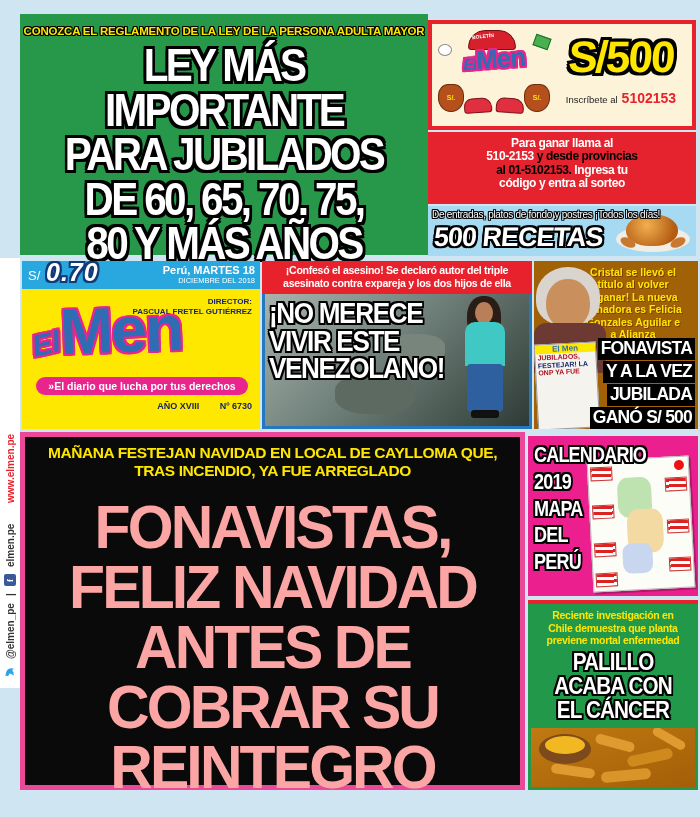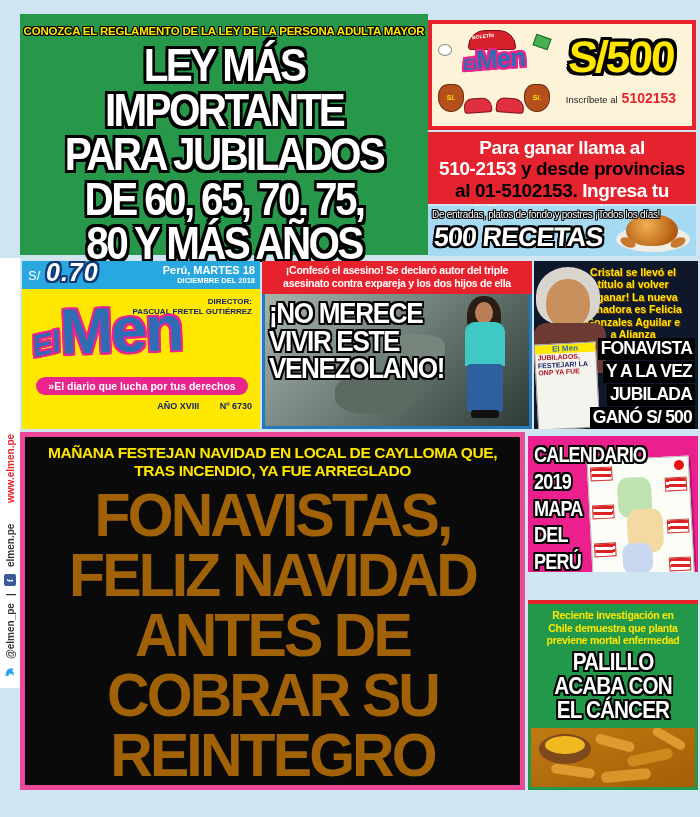--- a/index.html
+++ b/index.html
@@ -33,21 +33,21 @@
   .shoe{width:26px;height:13px;background:#e03040;border-radius:8px 10px 3px 3px;border:1.5px solid #7a1016;}
   .shoe1{left:26px;top:70px;transform:rotate(-4deg);}
   .shoe2{left:58px;top:70px;transform:rotate(4deg);}
   .cash{left:96px;top:8px;width:14px;height:10px;background:#49b04f;border:1px solid #1d6b2a;transform:rotate(20deg);}
   .glove{left:0px;top:16px;width:12px;height:10px;background:#fff;border:1px solid #888;border-radius:50%;}
   .prize{left:116px;top:8px;width:146px;text-align:center;font-size:44px;font-weight:bold;color:#ffe600;letter-spacing:-2px;transform:skewX(-4deg);}
   .inscribete{left:116px;top:66px;width:146px;text-align:center;font-size:9.5px;color:#222;}
   .inscribete .phone{color:#e8222d;font-weight:bold;font-size:14px;margin-left:4px;}
 
   
-  .call-box{left:428px;top:132px;width:268px;height:72px;background:#e4232e;color:#fff;text-align:center;font-weight:bold;font-size:19px;line-height:1.12;padding-top:5px;box-sizing:border-box;letter-spacing:-0.4px;}
+  .call-box{left:428px;top:132px;width:268px;height:72px;background:#e4232e;color:#fff;text-align:center;font-weight:bold;font-size:12px;line-height:1.12;padding-top:5px;box-sizing:border-box;letter-spacing:-0.4px;}
   .call-box .yl{color:#000000;}
 
   
   .rec-box{left:428px;top:206px;width:268px;height:50px;background:#a6daf3;overflow:hidden;}
   .rec-kicker{left:4px;top:3px;width:260px;font-size:10px;font-weight:normal;color:#fff;letter-spacing:-0.3px;}
   .rec-title{left:6px;top:16px;font-size:27px;font-weight:bold;color:#fff;letter-spacing:-1px;transform:skewX(-5deg);}
   .turkey-plate{left:188px;top:20px;width:74px;height:26px;background:#f2ede4;border-radius:50%;}
   .turkey-body{left:198px;top:8px;width:52px;height:32px;background:radial-gradient(circle at 40% 35%,#f2b050,#b35c12 75%);border-radius:50% 50% 45% 45%;}
   .drum{width:16px;height:9px;background:#c87830;border-radius:50%;}
   .drum1{left:192px;top:32px;transform:rotate(25deg);}
@@ -59,21 +59,21 @@
   .vstrip .web{color:#e8222d;margin-top:14px;}
   .fb-icon{display:inline-block;width:12px;height:12px;background:#3b5998;color:#fff;border-radius:2px;text-align:center;font-size:9px;line-height:12px;font-family:"Liberation Serif",serif;font-weight:bold;}
 
   
   .mast{left:22px;top:261px;width:238px;height:168px;background:#ffe800;}
   .price-bar{left:0;top:0;width:238px;height:28px;background:#29a8e0;}
   .cur{left:6px;top:7px;color:#fff;font-size:13px;}
   .price{left:24px;top:-3px;color:#fff;font-size:25px;font-weight:bold;letter-spacing:1px;}
   .dates{right:5px;top:3px;text-align:right;color:#fff;}
   .date1{font-size:11px;font-weight:bold;}
-  .date2{font-size:7.5px;font-weight:bold;}
+  .date2{font-size:7.5px;font-weight:normal;}
   .director{right:8px;top:36px;text-align:right;color:#15246b;font-size:8px;font-weight:bold;line-height:1.25;}
   .logo{left:10px;top:38px;width:220px;}
   .logo-el{position:absolute;left:0px;top:28px;font-size:30px;font-style:italic;font-weight:bold;color:#2e6db4;transform:rotate(-12deg);z-index:2;}
   .logo-men{position:absolute;left:28px;top:-6px;font-size:64px;font-weight:bold;color:#2e6db4;letter-spacing:-2px;transform:rotate(-2deg);}
   .slogan{left:14px;top:116px;width:212px;background:#e9258d;color:#fff;font-size:10.5px;font-weight:bold;text-align:center;border-radius:10px;padding:3px 0;}
   .edition{left:0;top:140px;width:230px;text-align:right;color:#15246b;font-size:9px;font-weight:bold;}
   .edition span{margin-left:18px;}
 
   
   .cen{left:262px;top:261px;width:270px;height:168px;background:#2378be;}
@@ -82,40 +82,40 @@
   .rubble{position:absolute;background:#5d6a62;border-radius:40%;}
   .cen-head{position:absolute;left:4px;top:6px;color:#fff;font-weight:bold;font-size:29px;line-height:0.95;}
   .cen-head div{transform:scaleX(0.9);transform-origin:left;letter-spacing:-1.5px;}
   .woman-hair{position:absolute;right:28px;top:2px;width:34px;height:44px;background:#2a1d16;border-radius:45%;}
   .woman-face{position:absolute;right:36px;top:8px;width:18px;height:22px;background:#b97f58;border-radius:50%;}
   .woman-top{position:absolute;right:24px;top:28px;width:40px;height:44px;background:#3fc8c4;border-radius:10px 10px 0 0;}
   .woman-jeans{position:absolute;right:26px;top:70px;width:36px;height:48px;background:#2e5f9e;border-radius:4px;}
   .woman-feet{position:absolute;right:30px;top:116px;width:28px;height:8px;background:#111;border-radius:3px;}
 
   
-  .win{left:534px;top:261px;width:164px;height:168px;background:#0f172a;overflow:hidden;}
+  .win{left:534px;top:261px;width:164px;height:168px;background:#a16207;overflow:hidden;}
   .win-intro{left:36px;top:5px;width:126px;text-align:center;color:#ffe600;font-size:10.5px;font-weight:bold;line-height:1.18;text-shadow:1px 1px 0 #7a3c00;}
   .granny-hair{left:2px;top:6px;width:64px;height:58px;background:#d9d4cd;border-radius:50% 50% 40% 40%;}
   .granny-face{left:12px;top:18px;width:44px;height:50px;background:#c9905e;border-radius:48%;}
   .granny-body{left:0px;top:62px;width:72px;height:50px;background:#6d3a33;border-radius:12px 12px 0 0;}
   .mini-paper{left:2px;top:82px;width:60px;height:84px;background:#f5f3ee;border:1px solid #999;transform:rotate(-3deg);overflow:hidden;}
   .mini-logo{background:#ffe800;color:#2e6db4;font-weight:bold;font-size:8px;text-align:center;}
   .mini-line{color:#b01020;font-weight:bold;font-size:7px;line-height:1.1;padding-left:2px;}
   .win-head{right:3px;top:76px;text-align:right;}
   .win-head div{margin-top:1px;}
   .win-head span{display:inline-block;background:#000;color:#fff;font-weight:bold;font-size:17.5px;letter-spacing:-0.8px;padding:0 3px 1px 3px;}
 
   
   .main-box{left:20px;top:432px;width:505px;height:358px;background:#0a0a0a;border:5px solid #ec4899;box-sizing:border-box;}
   .main-kicker{margin-top:7px;text-align:center;color:#ffe600;font-weight:bold;font-size:15.5px;line-height:1.18;letter-spacing:-0.4px;}
-  .main-head{margin-top:4px;text-align:center;color:#a16207;font-weight:bold;font-size:62px;line-height:0.97;}
+  .main-head{margin-top:16px;text-align:center;color:#fca5a5;font-weight:bold;font-size:62px;line-height:0.97;}
   .main-head div{transform:scaleX(0.95);transform-origin:center;letter-spacing:-3px;}
 
   
-  .cal{left:528px;top:436px;width:170px;height:136px;background:#ec1f8e;overflow:hidden;}
+  .cal{left:528px;top:436px;width:170px;height:160px;background:#ec1f8e;overflow:hidden;}
   .cal-lines{left:6px;top:6px;color:#fff;font-weight:bold;font-size:22px;line-height:1.22;}
   .cal-lines div{transform:scaleX(0.82);transform-origin:left;letter-spacing:-1px;}
   .cal-page{left:62px;top:22px;width:100px;height:130px;background:#fdfdf8;border:1px solid #bbb;transform:rotate(-3deg);box-shadow:2px 2px 0 rgba(0,0,0,.25);}
   .map-blob{position:absolute;border-radius:30%;}
   .mini-cal{position:absolute;width:20px;height:12px;background:repeating-linear-gradient(#d22 0 3px,#fff 3px 6px);border:0.5px solid #c33;}
   .cal-dot{position:absolute;right:4px;top:3px;width:10px;height:10px;background:#e11;border-radius:50%;}
 
   
   .pal{left:528px;top:600px;width:170px;height:190px;background:#22994a;overflow:hidden;}
   .pal-rule{left:0;top:0;width:170px;height:4px;background:#e8222d;}

